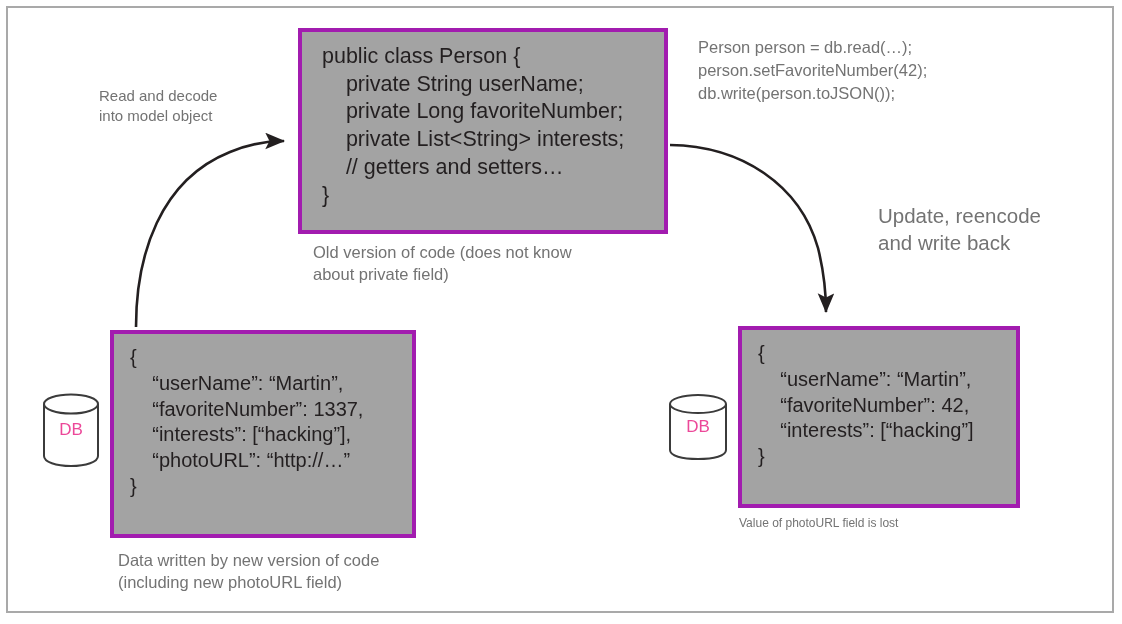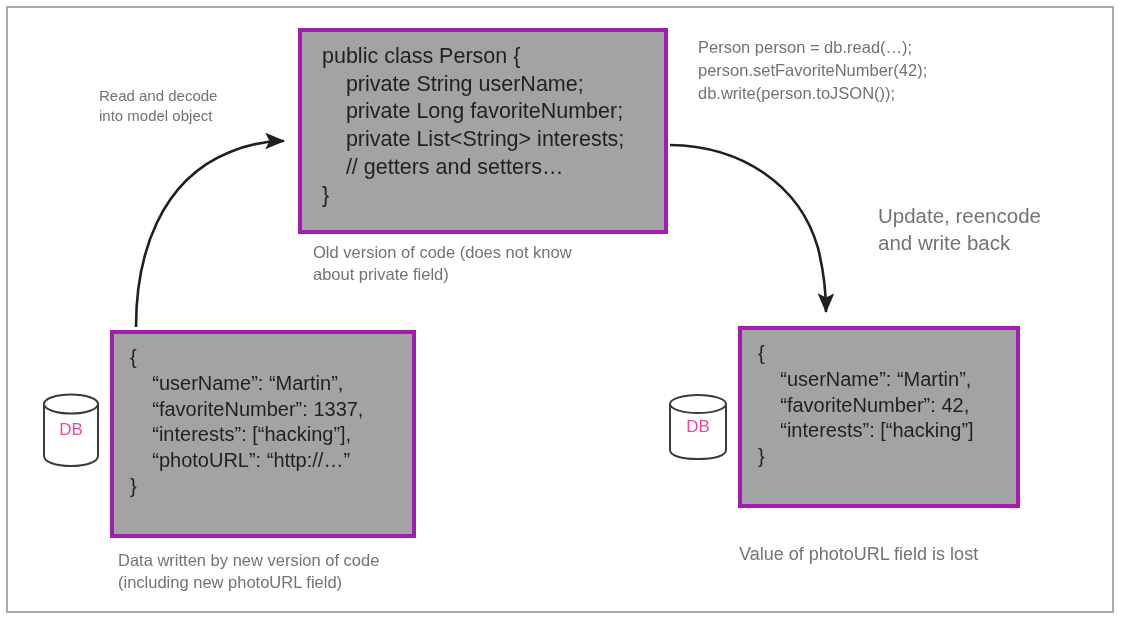--- a/index.html
+++ b/index.html
@@ -107,22 +107,22 @@
     line-height: 1.36;
   }
   #caption-data-written {
     left: 118px;
     top: 549px;
     font-size: 16.5px;
     line-height: 1.36;
   }
   #caption-lost {
     left: 739px;
-    top: 542px;
-    font-size: 18px;
+    top: 515px;
+    font-size: 12px;
   }
   
   .db {
     position: absolute;
   }
   .db-label {
     position: absolute;
     width: 100%;
     text-align: center;
     font-size: 17px;

